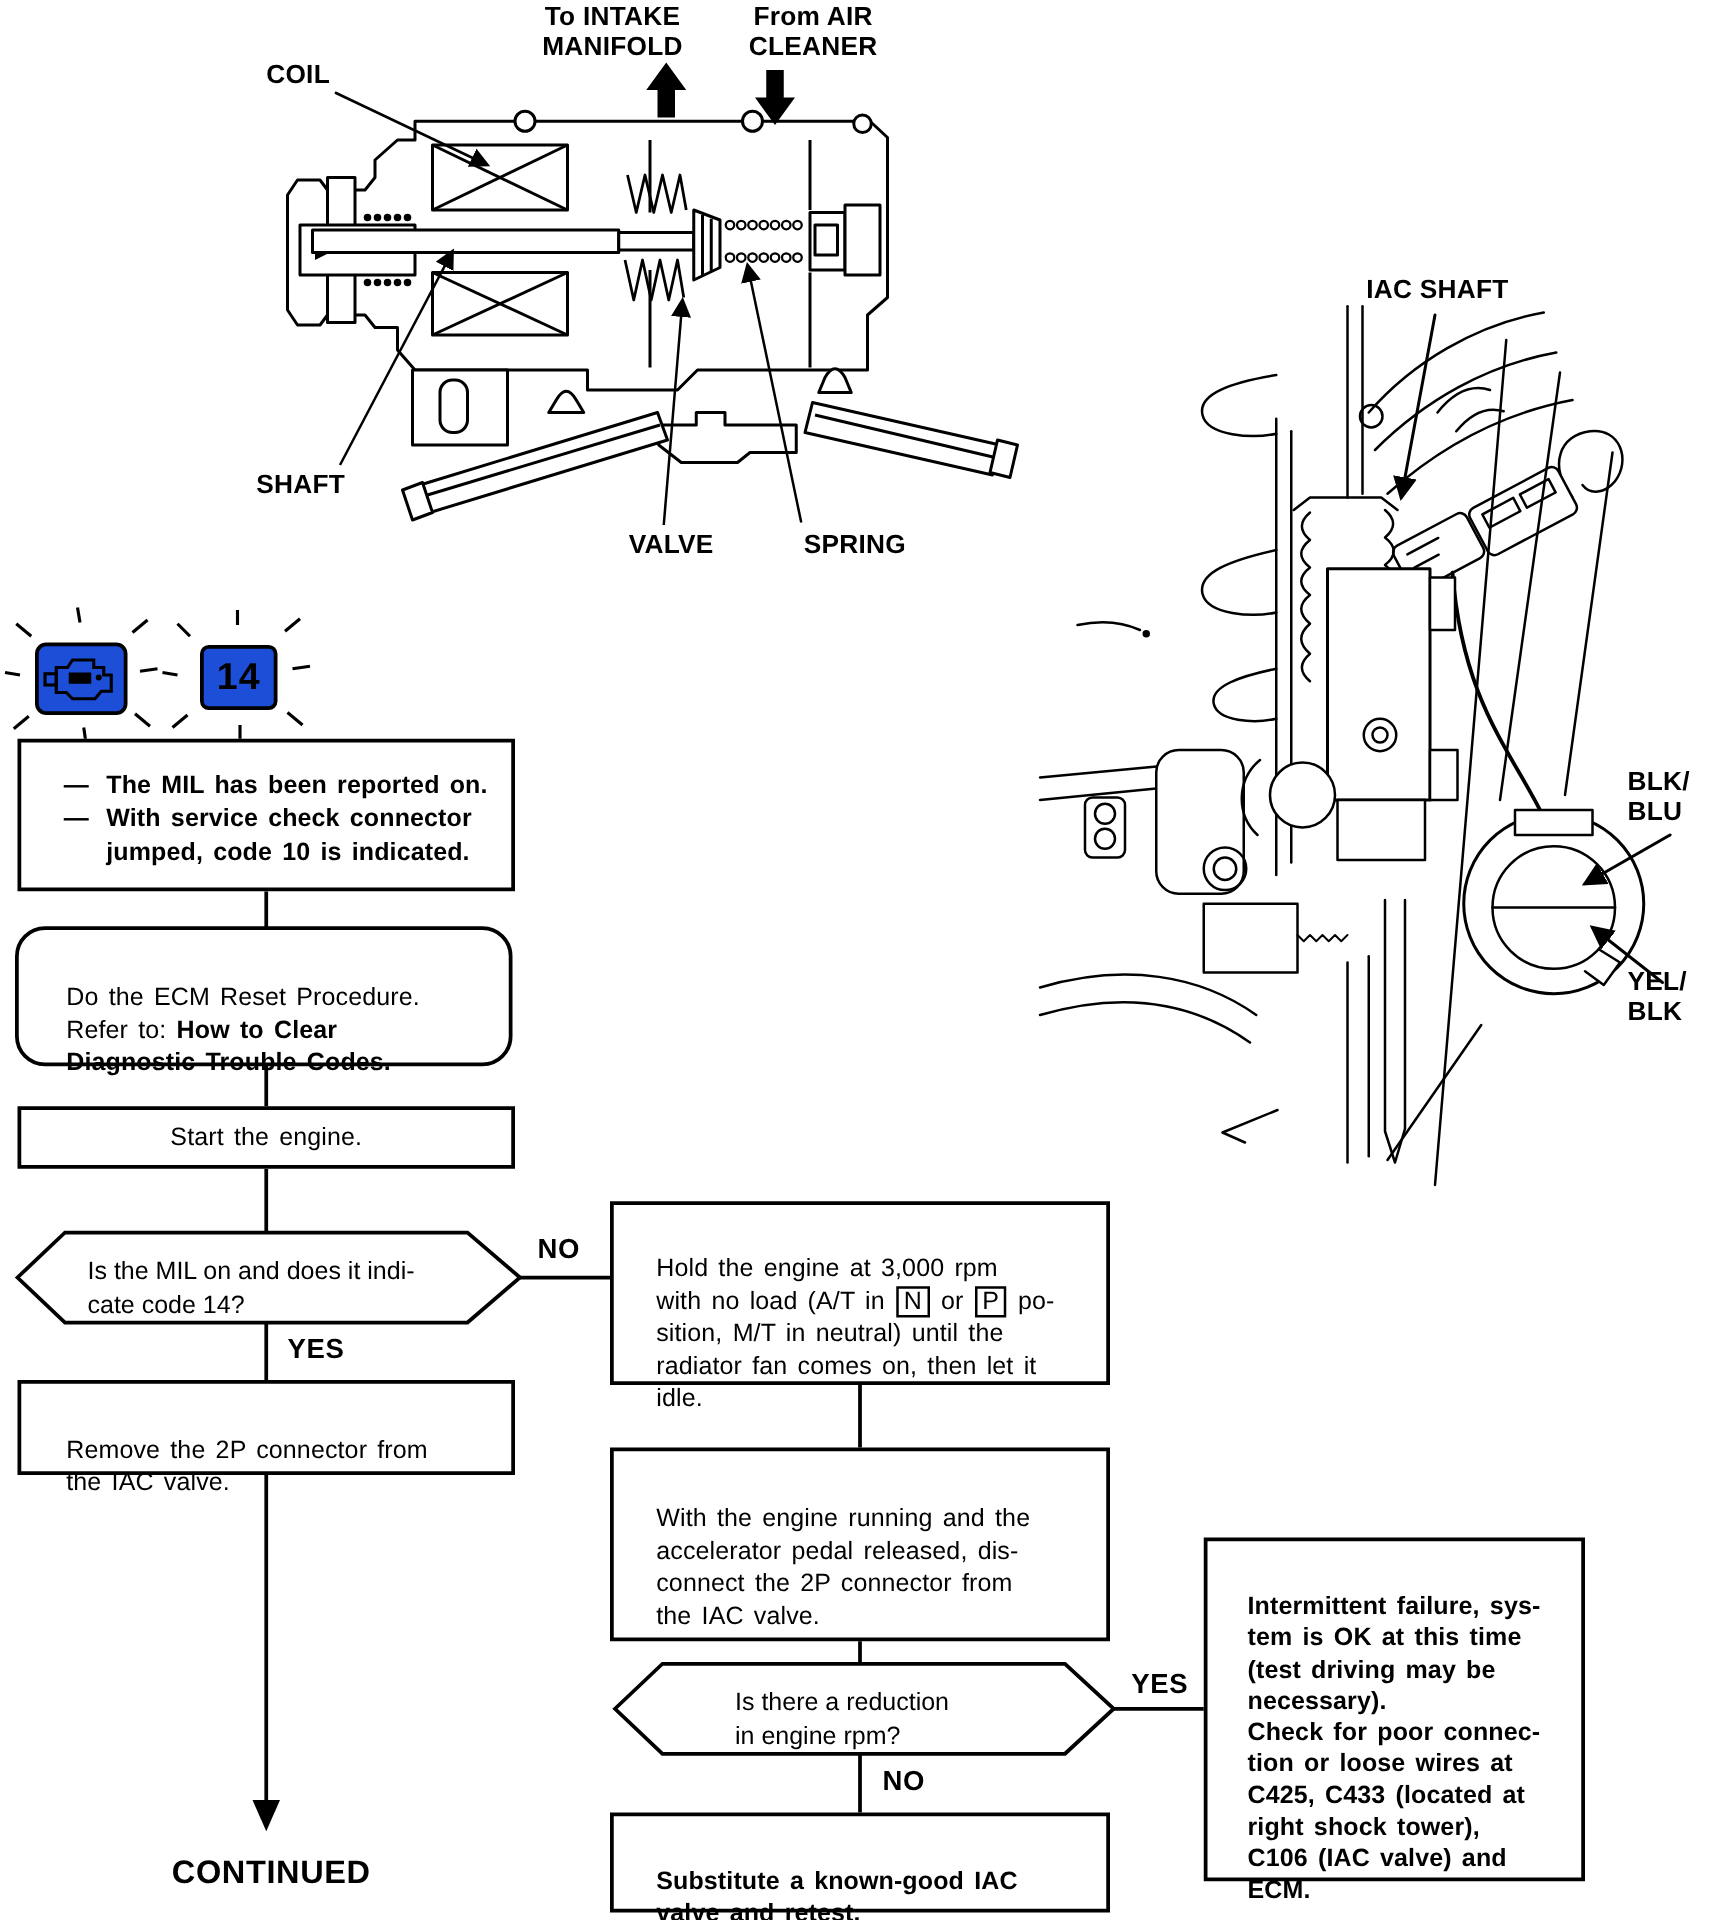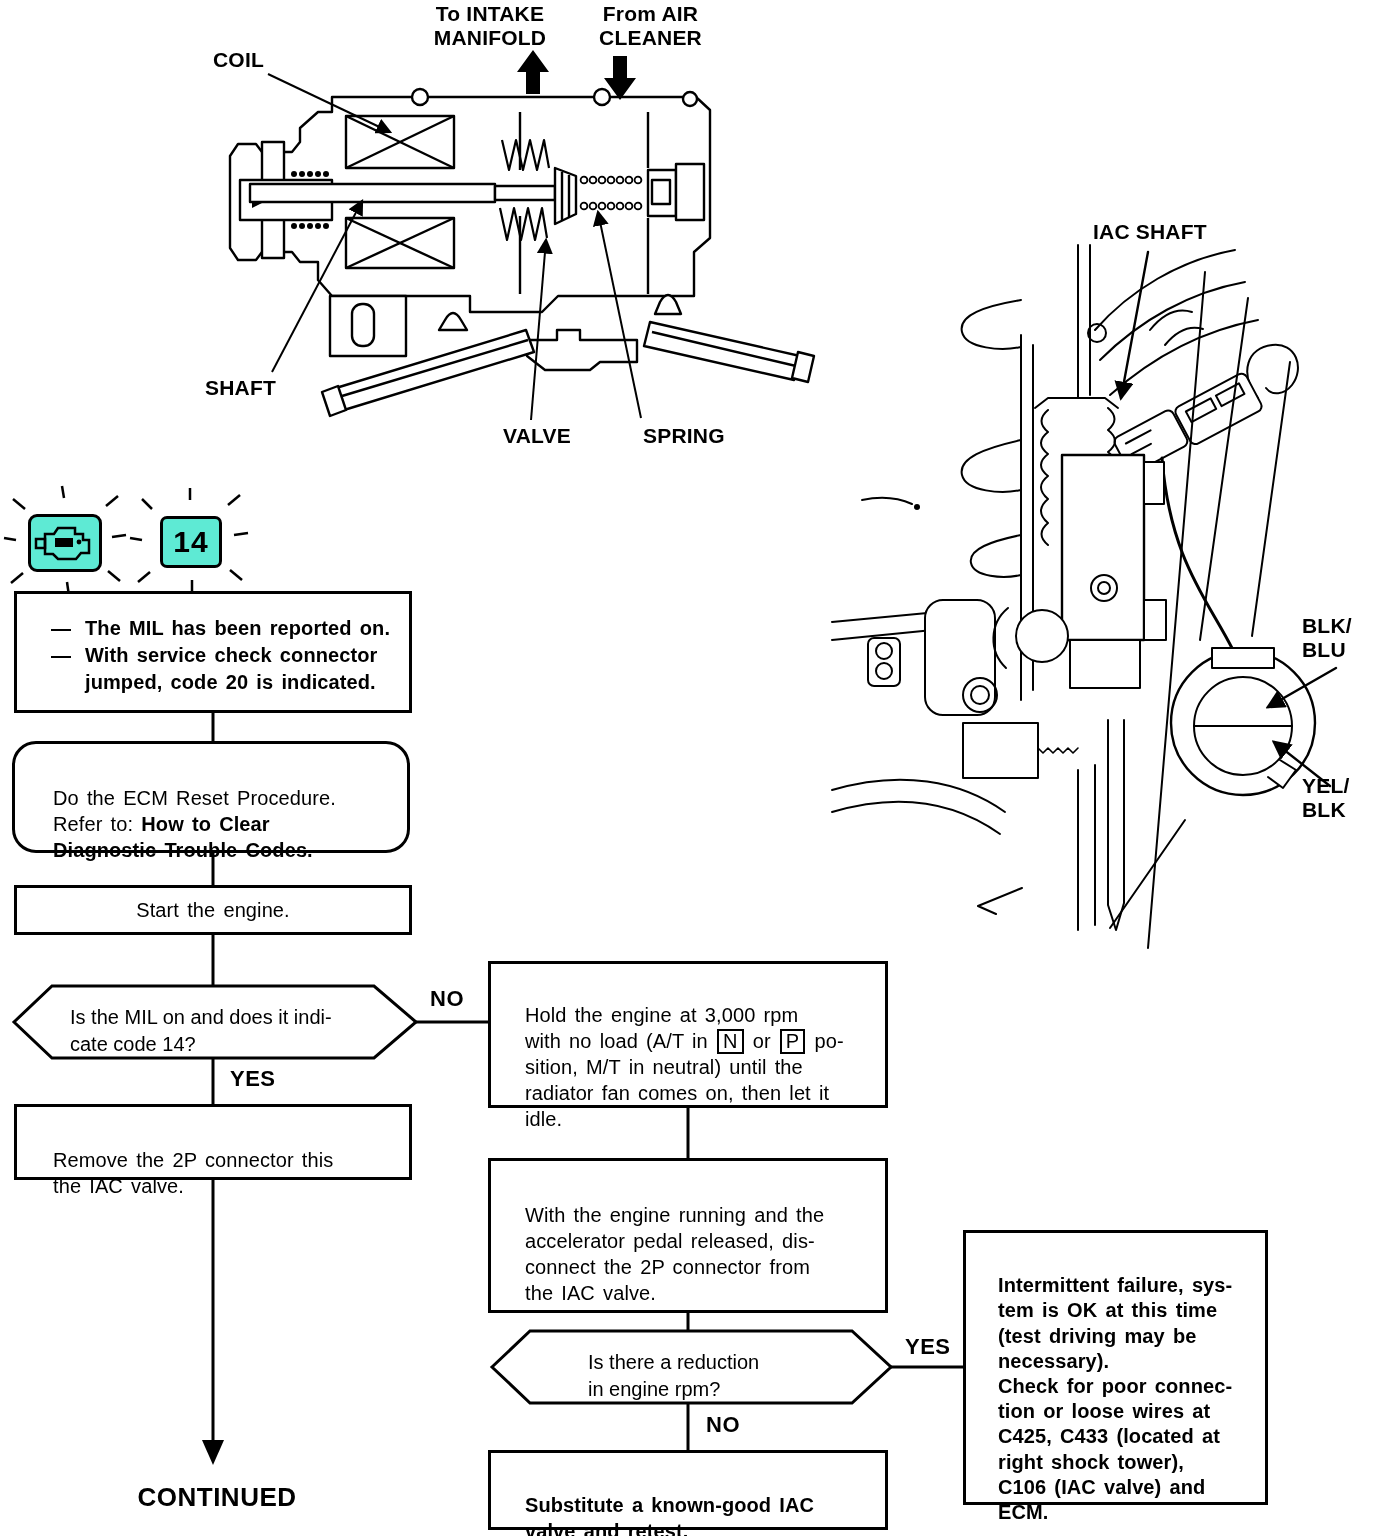--- a/index.html
+++ b/index.html
@@ -10,21 +10,21 @@
   .fbox{position:absolute;border:3px solid #000;background:#fff;box-sizing:border-box;}
   .txt{white-space:pre-line;}
   .bx-text{font-size:20px;line-height:1.3;white-space:pre-line;word-spacing:2.5px;letter-spacing:.1px;}
   .bold{font-weight:700;}
   .part-label{font-size:21px;font-weight:700;letter-spacing:.2px;white-space:pre-line;}
   .ynlabel{font-size:22px;font-weight:700;letter-spacing:.5px;}
   .hex-text{position:absolute;display:flex;align-items:flex-end;font-size:20px;line-height:1.35;}
   .gearbox{display:inline-block;border:2.5px solid #000;padding:0 4px;line-height:1.05;margin:0 1px;}
   .dashrow{display:flex;font-weight:700;}
   .dashcol{width:34px;flex:none;}
-  .badge{position:absolute;border:3px solid #000;border-radius:9px;background:#5eead4;
+  .badge{position:absolute;border:3px solid #000;border-radius:9px;background:#1d4ed8;
          display:flex;align-items:center;justify-content:center;box-sizing:border-box;}
 </style>
 </head>
 <body>
 
 <div class="page">
 
   <svg class="art" viewBox="0 0 1376 1536">
     <defs>
       <marker id="ah" viewBox="0 0 10 10" refX="8.5" refY="5" markerWidth="8" markerHeight="8" orient="auto-start-reverse">
@@ -278,21 +278,21 @@
   </div>
 
   <div class="fbox" style="left:14px;top:591px;width:398px;height:122px;padding:21px 8px 0 34px;">
     <div class="dashrow bx-text" style="line-height:1.36;">
       <span class="dashcol">—</span>
       <span>The MIL has been reported on.</span>
     </div>
     <div class="dashrow bx-text" style="line-height:1.36;">
       <span class="dashcol">—</span>
       <span class="txt">With service check connector
-jumped, code 20 is indicated.</span>
+jumped, code 10 is indicated.</span>
     </div>
   </div>
 
   <div class="fbox bx-text" style="left:12px;top:741px;width:398px;height:112px;padding:15px 8px 0 38px;border-radius:24px;">
     <span>Do the ECM Reset Procedure.
 Refer to: </span><span class="bold">How to Clear
 Diagnostic Trouble Codes.</span>
   </div>
 
   <div class="fbox" style="left:14px;top:885px;width:398px;height:50px;display:flex;align-items:center;justify-content:center;">
@@ -300,21 +300,21 @@
   </div>
 
   <div class="hex-text" style="left:14px;top:986px;width:402px;height:72px;">
     <span class="txt" style="padding-left:56px;">Is the MIL on and does it indi-
 cate code 14?</span>
   </div>
   <div class="abs ynlabel" style="left:430px;top:986px;">NO</div>
   <div class="abs ynlabel" style="left:230px;top:1066px;">YES</div>
 
   <div class="fbox bx-text" style="left:14px;top:1104px;width:398px;height:76px;padding:14px 8px 0 36px;">
-    <span class="txt">Remove the 2P connector this
+    <span class="txt">Remove the 2P connector from
 the IAC valve.</span>
   </div>
 
   <div class="fbox bx-text" style="left:488px;top:961px;width:400px;height:147px;padding:12px 10px 0 34px;">
     <span>Hold the engine at 3,000 rpm
 with no load (A/T in </span><span class="gearbox">N</span><span> or </span><span class="gearbox">P</span><span> po-
 sition, M/T in neutral) until the
 radiator fan comes on, then let it
 idle.</span>
   </div>

